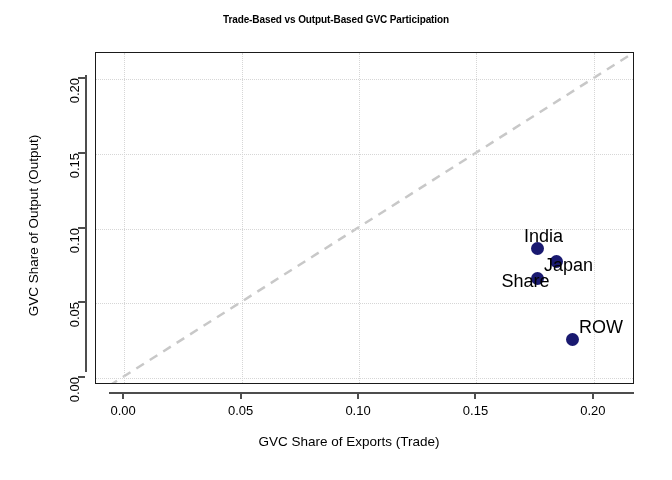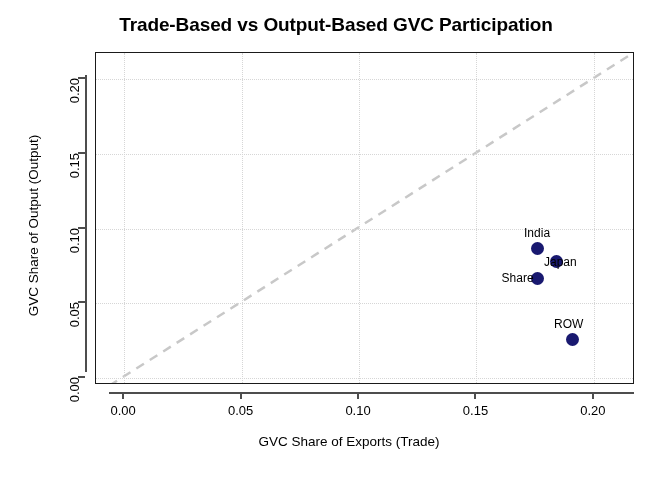--- a/index.html
+++ b/index.html
@@ -18,21 +18,21 @@
     width: 672px;
     height: 480px;
     background: #ffffff;
   }
   #chart-title {
     position: absolute;
     left: 0;
     top: 14px;
     width: 672px;
     text-align: center;
-    font-size: 19px;
+    font-size: 10px;
     font-weight: bold;
     color: #000000;
     letter-spacing: -0.1px;
   }
   #plot-area {
     position: absolute;
     left: 95px;
     top: 52px;
     width: 539px;
     height: 332px;
@@ -67,21 +67,21 @@
     position: absolute;
     width: 13px;
     height: 13px;
     margin-left: -6.5px;
     margin-top: -6.5px;
     border-radius: 50%;
     background: #191970;
   }
   .point-label {
     position: absolute;
-    font-size: 12px;
+    font-size: 18px;
     color: #000000;
     white-space: nowrap;
     line-height: 1;
   }
   .axis-line {
     position: absolute;
     background: #4d4d4d;
   }
   #x-axis-line {
     left: 109px;
@@ -175,21 +175,21 @@
         <div class="gridline-h" style="top: 26.1712px;"></div>
       </div>
     <div id="points-layer">
         <div class="data-point" style="left: 441.534px; top: 195.162px; background: rgb(25, 25, 112);"></div>
         <div class="point-label" style="left: 428.034px; top: 174.162px;">India</div>
         <div class="data-point" style="left: 460.322px; top: 208.622px; background: rgb(25, 25, 112);"></div>
         <div class="point-label" style="left: 448px; top: 202.622px;">Japan</div>
         <div class="data-point" style="left: 441.534px; top: 225.072px; background: rgb(25, 25, 112);"></div>
         <div class="point-label" style="left: 405.534px; top: 219.072px;">Share</div>
         <div class="data-point" style="left: 476.763px; top: 286.387px; background: rgb(25, 25, 112);"></div>
-        <div class="point-label" style="left: 458px; top: 265.387px;">ROW</div>
+        <div class="point-label" style="left: 483px; top: 265.387px;">ROW</div>
       </div>
   </div>
 
   <div class="axis-line" id="x-axis-line"></div>
   <div class="axis-line" id="y-axis-line"></div>
 
   <div id="x-ticks">
       <div class="tick-x" style="left: 123.183px;"></div>
       <div class="ticklabel-x" style="left: 123.183px;">0.00</div>
       <div class="tick-x" style="left: 240.612px;"></div>

